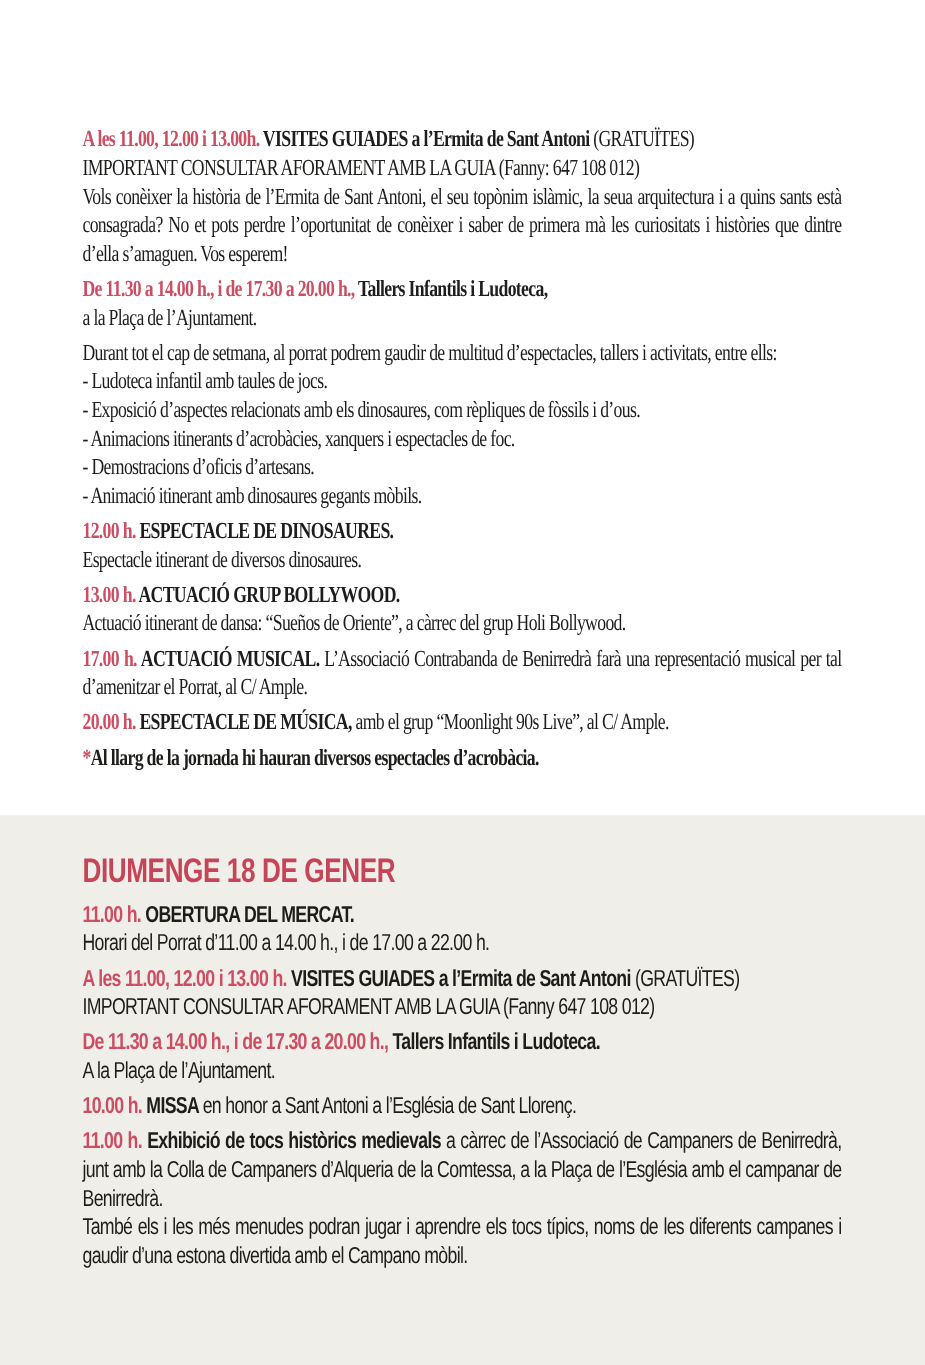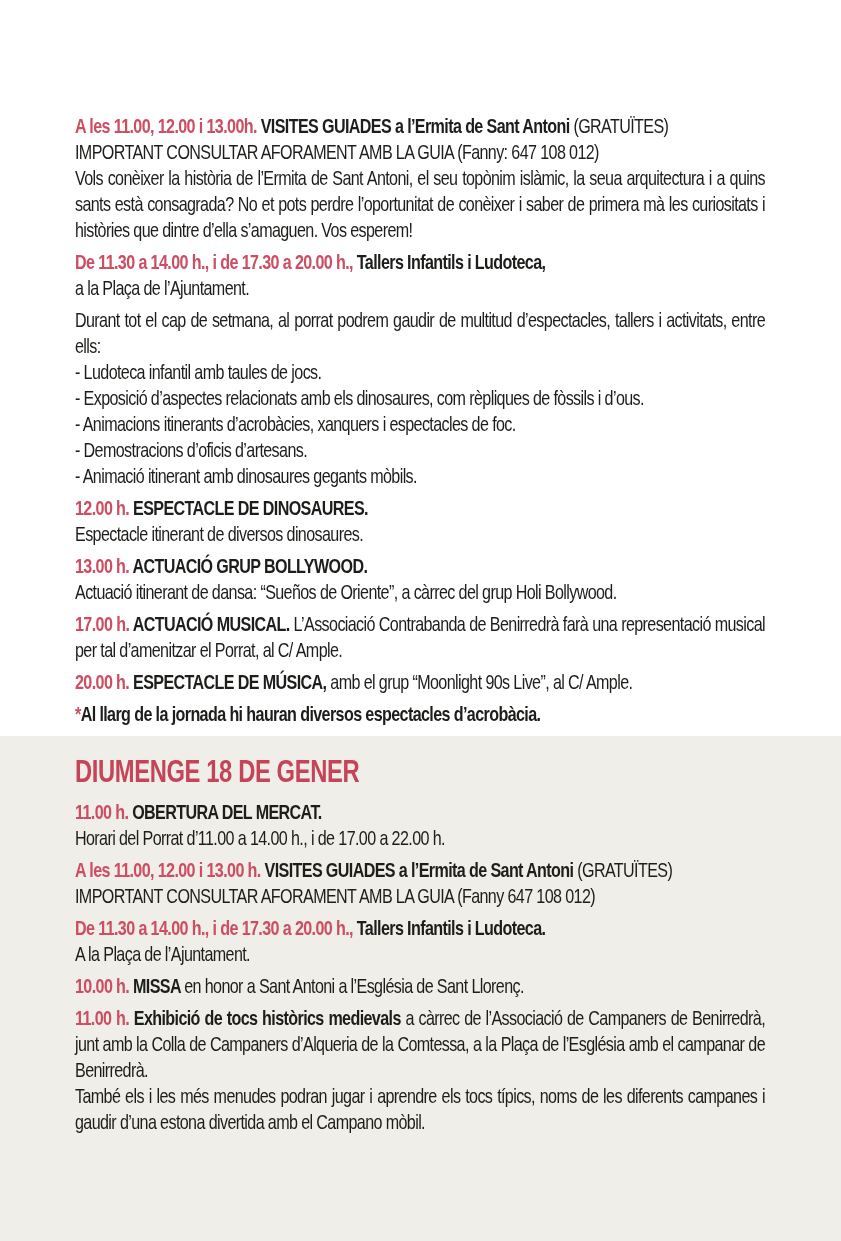--- a/index.html
+++ b/index.html
@@ -20,25 +20,27 @@
     display: flex;
     flex-direction: column;
   }
   .day-section {
     padding: 0 0 0 75px;
   }
   .sec-white {
     background: #ffffff;
     padding-top: 113px;
     padding-bottom: 9px;
+    font-family: Liberation Serif, serif;
   }
   .sec-beige {
     background: var(--panel-bg, #efeee9);
     flex: 1;
-    padding-top: 19px;
+    padding-top: 34px;
+    margin-top: 31px;
   }
   
   .flow {
     width: 900px;
     transform: scaleX(0.76667);
     transform-origin: 0 0;
     font-size: 21px;
     line-height: 26px;
     letter-spacing: -0.8px;
   }

